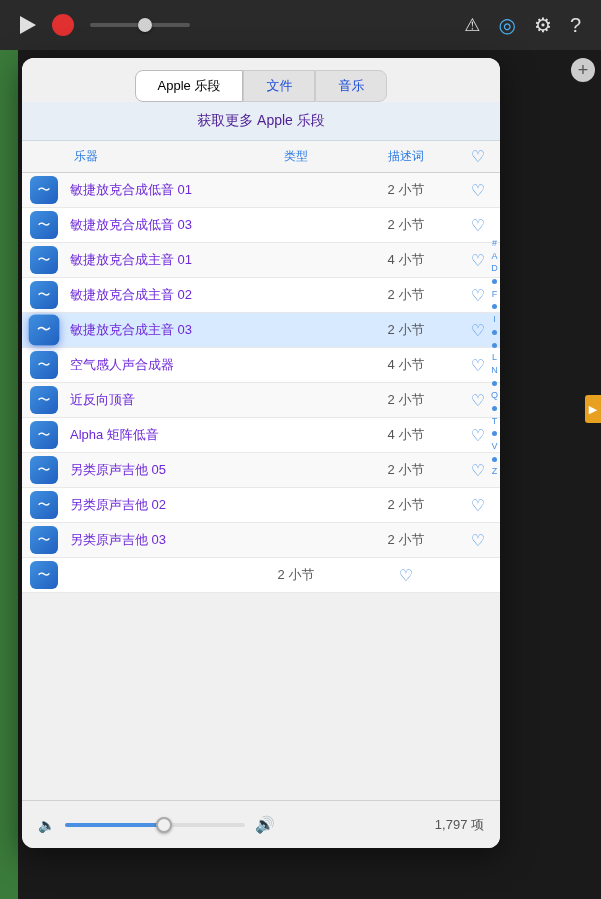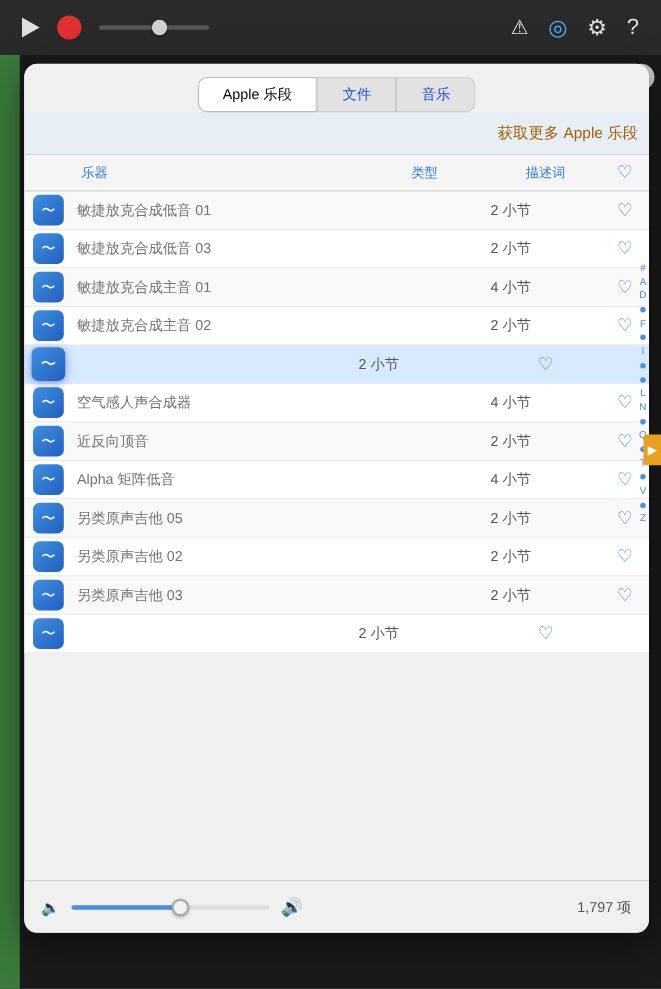--- a/index.html
+++ b/index.html
@@ -64,21 +64,21 @@
       width: 18px;
       height: 849px;
       background: #3a7a3a;
     }
 
     
     .panel {
       position: absolute;
       left: 22px;
       top: 58px;
-      width: 568px;
+      width: 478px;
       height: 790px;
       background: #f0f0f0;
       border-radius: 12px;
       overflow: hidden;
       box-shadow: 0 8px 32px rgba(0,0,0,0.5);
     }
 
     
     .panel-tabs {
       display: flex;
@@ -102,23 +102,23 @@
     .tab-btn.active {
       background: #fff;
       border-color: #bbb;
       color: #000;
       font-weight: 500;
     }
 
     
     .get-more-banner {
       background: #e8eef5;
-      text-align: right;
+      text-align: center;
       padding: 10px;
-      color: #a16207;
+      color: #4c1d95;
       font-size: 14px;
       cursor: pointer;
       border-bottom: 1px solid #d0d8e0;
     }
 
     
     .col-headers {
       display: grid;
       grid-template-columns: 44px 1fr 120px 100px 44px;
       align-items: center;
@@ -166,25 +166,25 @@
       background: linear-gradient(135deg, #4090e0, #2060c0);
       border-radius: 6px;
       display: flex; align-items: center; justify-content: center;
     }
     .waveform-icon {
       color: white;
       font-size: 13px;
     }
     .loop-name {
       font-size: 13px;
-      color: #737373;
+      color: #6d28d9;
       padding-left: 4px;
     }
     .loop-type { font-size: 13px; color: #555; text-align: center; }
-    .loop-bars { font-size: 13px; color: #555; }
+    .loop-bars { font-size: 13px; color: #555; text-align: center; }
     .loop-heart {
       display: flex; align-items: center; justify-content: center;
       font-size: 16px;
       color: #4a90e2;
     }
 
     
     .loop-row.active .loop-icon-box {
       box-shadow: 0 2px 8px rgba(32,80,200,0.5);
       transform: scale(1.1);
@@ -365,20 +365,21 @@
       <div class="loop-type"></div>
       <div class="loop-bars">2 小节</div>
       <div class="loop-heart">♡</div>
     </div>
       <div class="loop-row active">
       <div class="loop-icon">
         <div class="loop-icon-box">
           <span class="waveform-icon">〜</span>
         </div>
       </div>
+      <div class="loop-name">敏捷放克合成主音 03</div>
       <div class="loop-type"></div>
       <div class="loop-bars">2 小节</div>
       <div class="loop-heart">♡</div>
     </div>
       <div class="loop-row">
       <div class="loop-icon">
         <div class="loop-icon-box">
           <span class="waveform-icon">〜</span>
         </div>
       </div>

